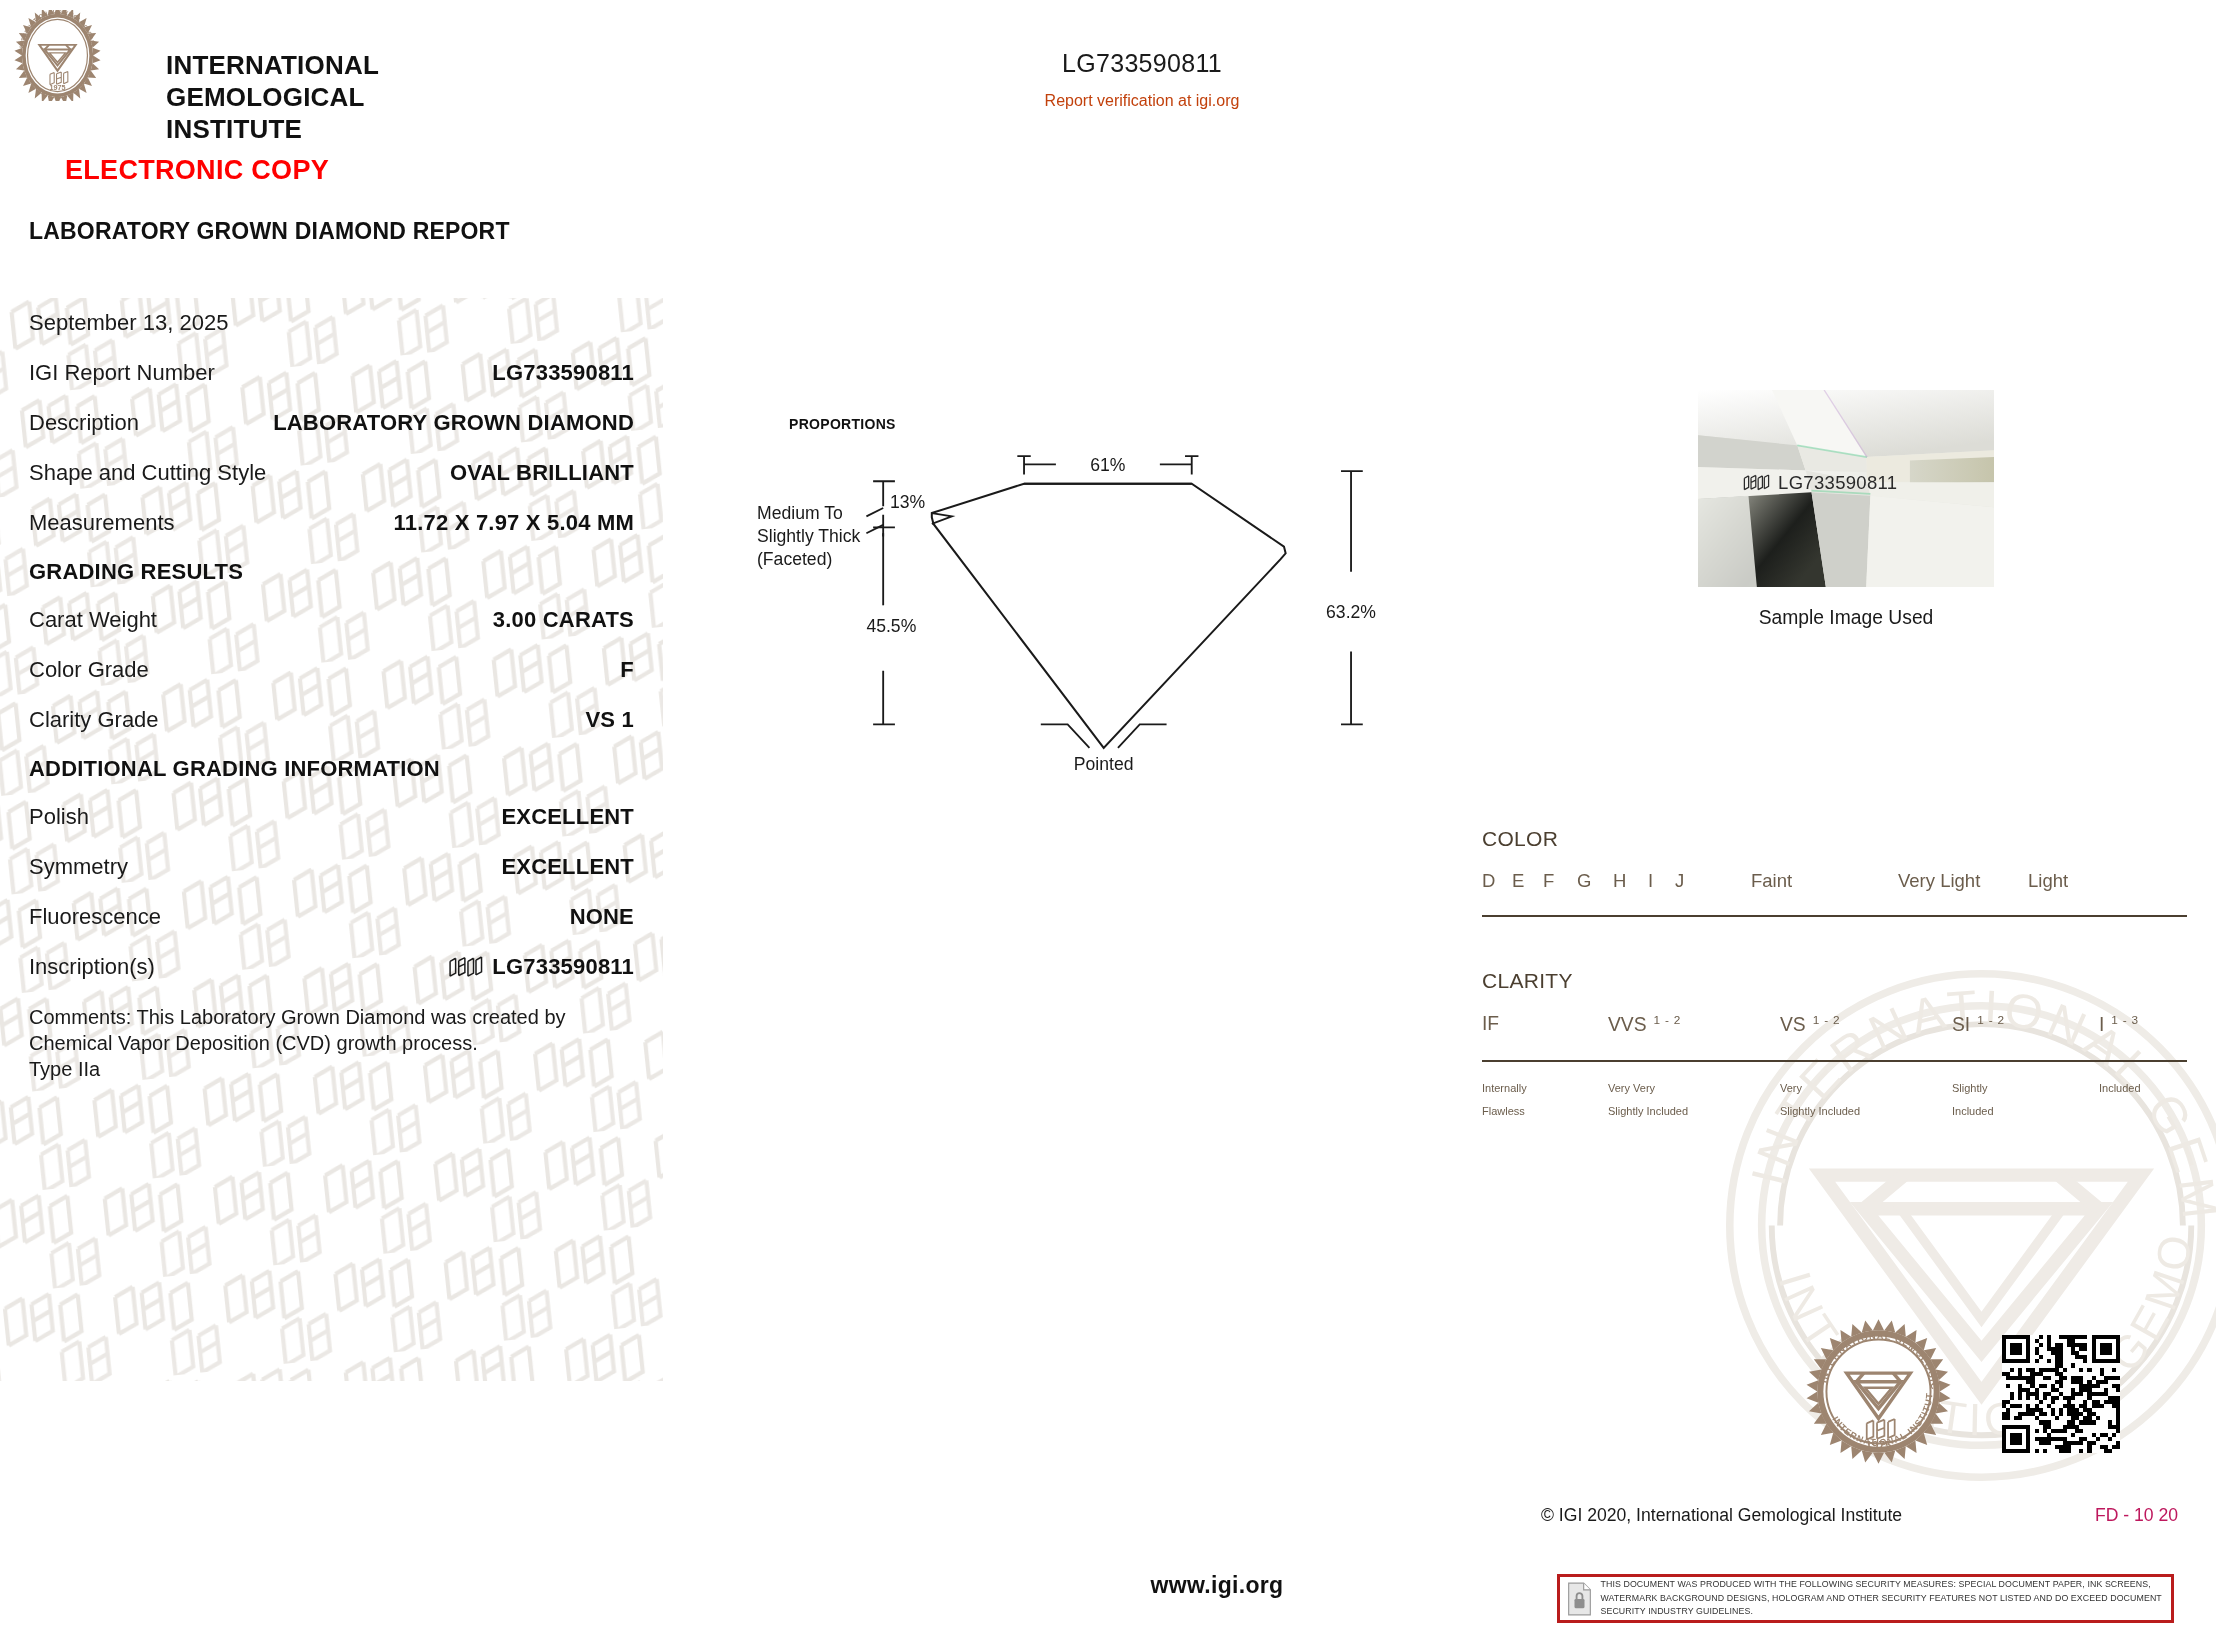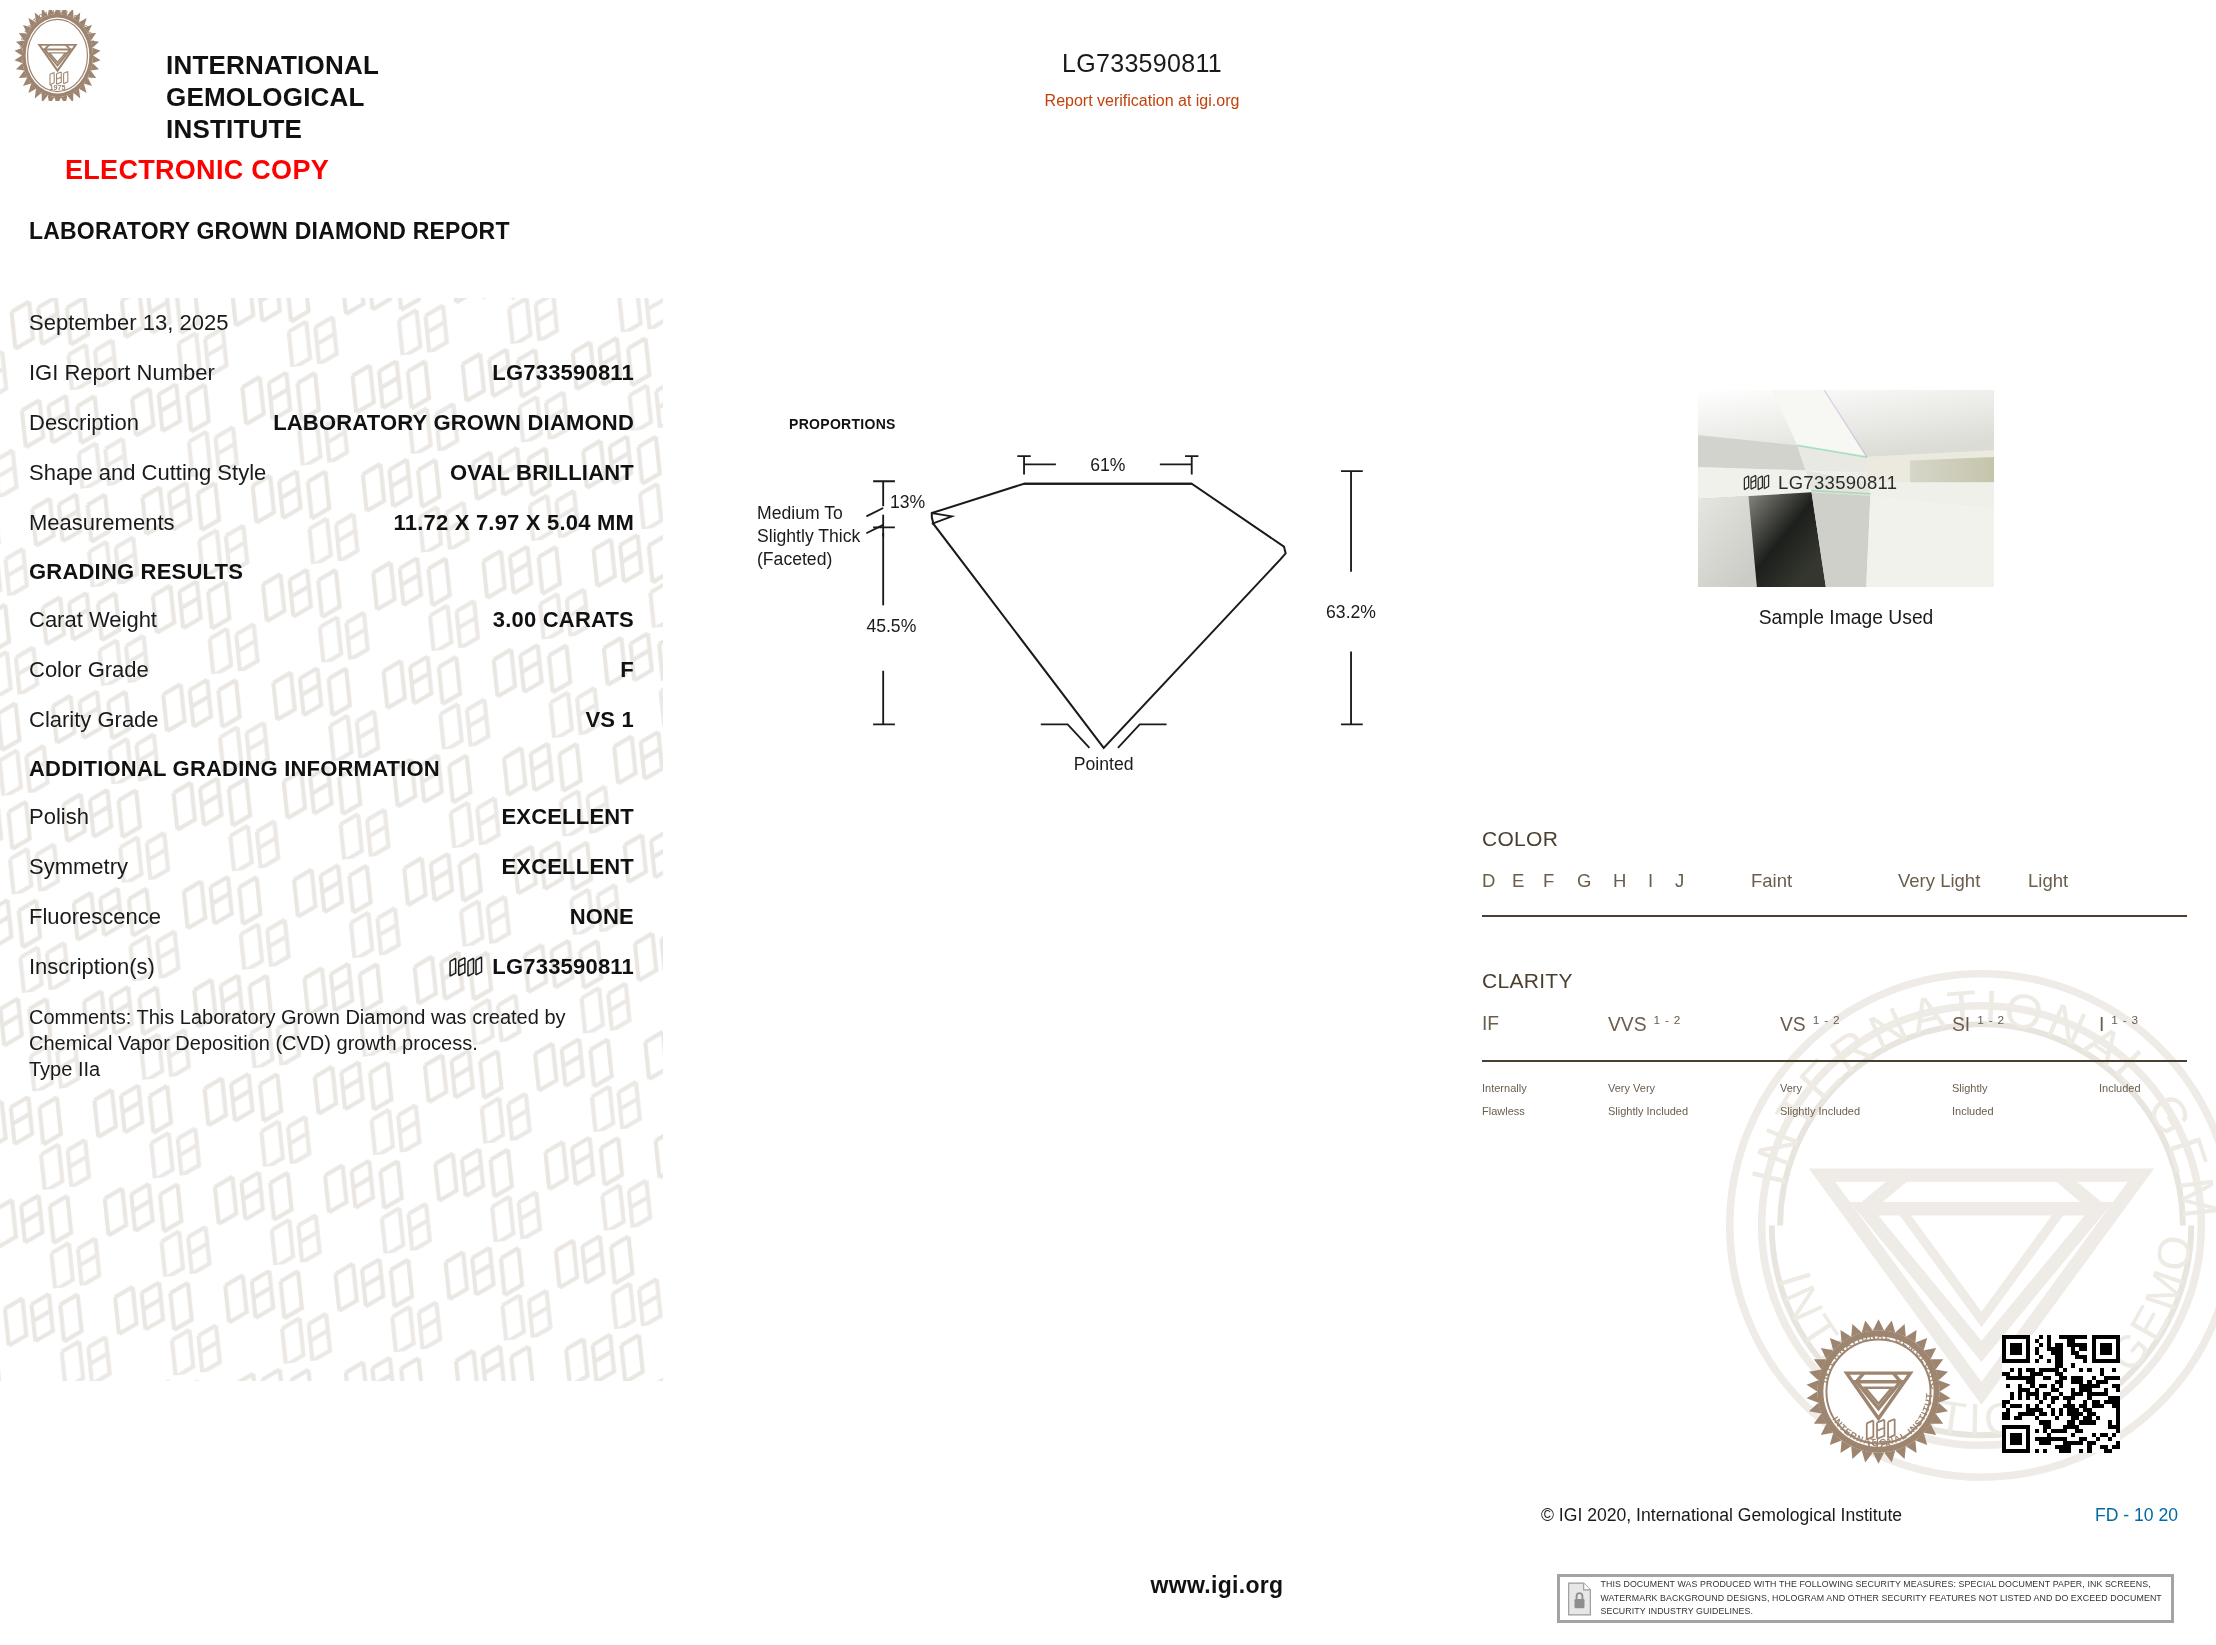--- a/index.html
+++ b/index.html
@@ -118,29 +118,29 @@
   }
   .clarity-desc .cd { position:absolute; top:0; white-space:pre-line; }
 
   
   #footer-seal { position:absolute; left:1805px; top:1318px; width:147px; height:147px; }
   #footer-qr   { position:absolute; left:2002px; top:1335px; width:118px; height:118px; }
   #copyright {
     position:absolute; left:1541px; top:1505px; font-size:17.6px; color:#1a1a1a;
   }
   #fdcode {
-    position:absolute; left:2095px; top:1505px; font-size:17.6px; color:#0369a1;
+    position:absolute; left:2095px; top:1505px; font-size:17.6px; color:#be185d;
   }
   #igi-url {
     position:absolute; left:965px; top:1572px; width:504px; text-align:center;
     font-weight:bold; font-size:23px; color:#111; letter-spacing:0.3px;
   }
   #security-bar {
     position:absolute; left:1557px; top:1574px; width:617px; height:49px;
-    background:#a3a3a3; padding:3.4px; display:flex; align-items:stretch;
+    background:#b91c1c; padding:3.4px; display:flex; align-items:stretch;
   }
   #security-inner{
     background:#ffffff; flex:1; display:flex; align-items:center; gap:8.4px;
     padding:3.4px 6.7px;
   }
   #security-text {
     font-size:8.8px; line-height:13.4px; color:#333; letter-spacing:0.1px;
   }
   #lock-doc-icon { flex:0 0 auto; width:25px; height:34px; }
 </style>

